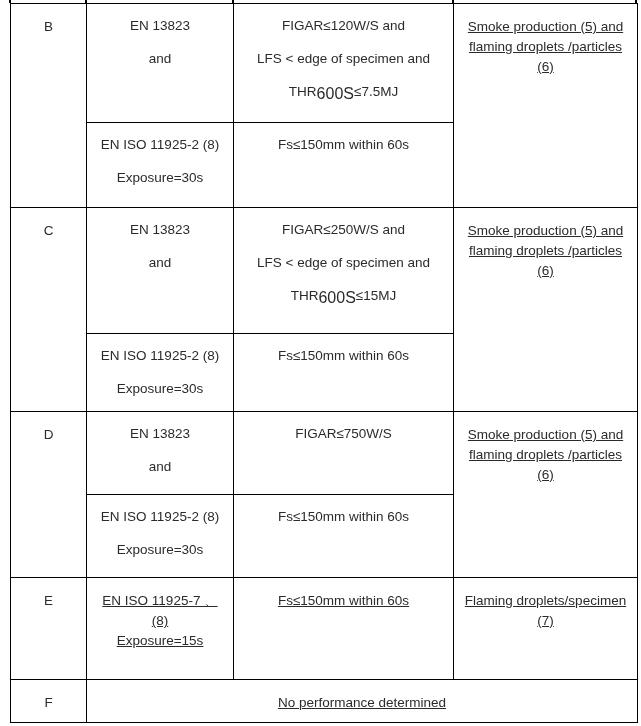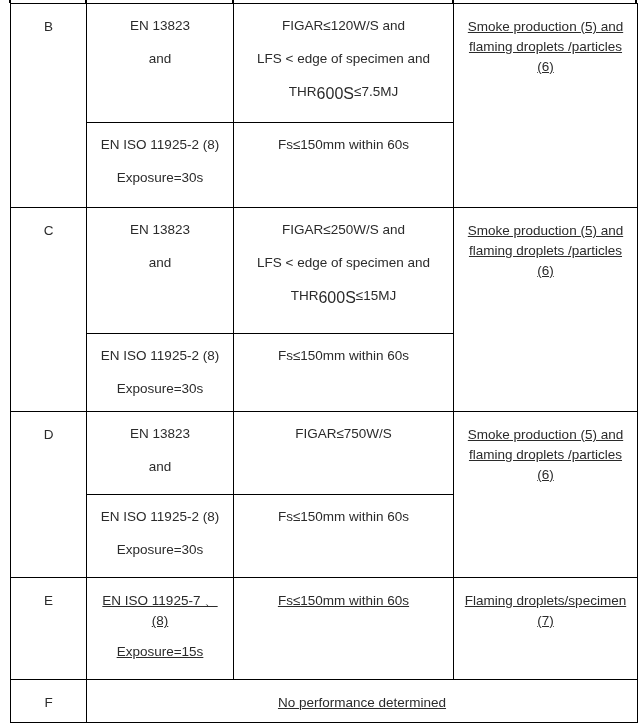--- a/index.html
+++ b/index.html
@@ -60,21 +60,21 @@
 
   
   td.cls { padding-top: 13px; line-height: 19px; }
 
   
   td.sp { padding-top: 5px; line-height: 33px; }
 
   
   td.wr { padding-top: 13px; line-height: 20px; text-decoration: underline; }
 
-  .gap { margin-top: 11px; }
+  .gap { }
 
   .sub {
     font-size: 16px;
     vertical-align: -3px;
     letter-spacing: 0;
   }
 </style>
 </head>
 <body>
 

